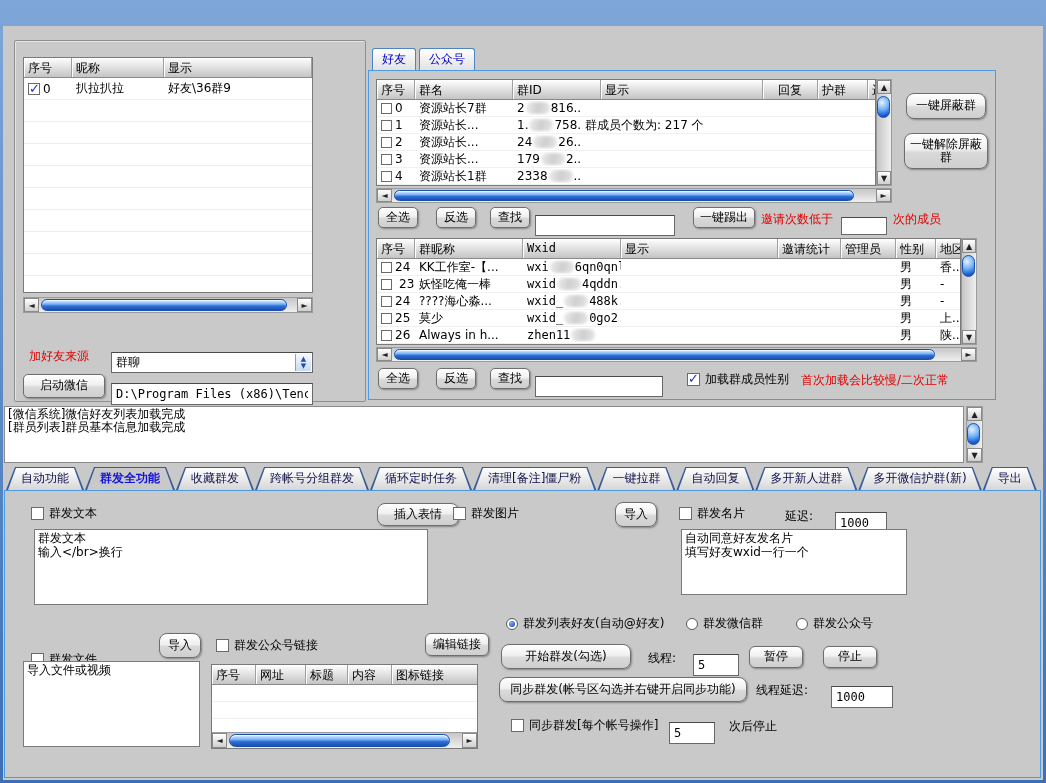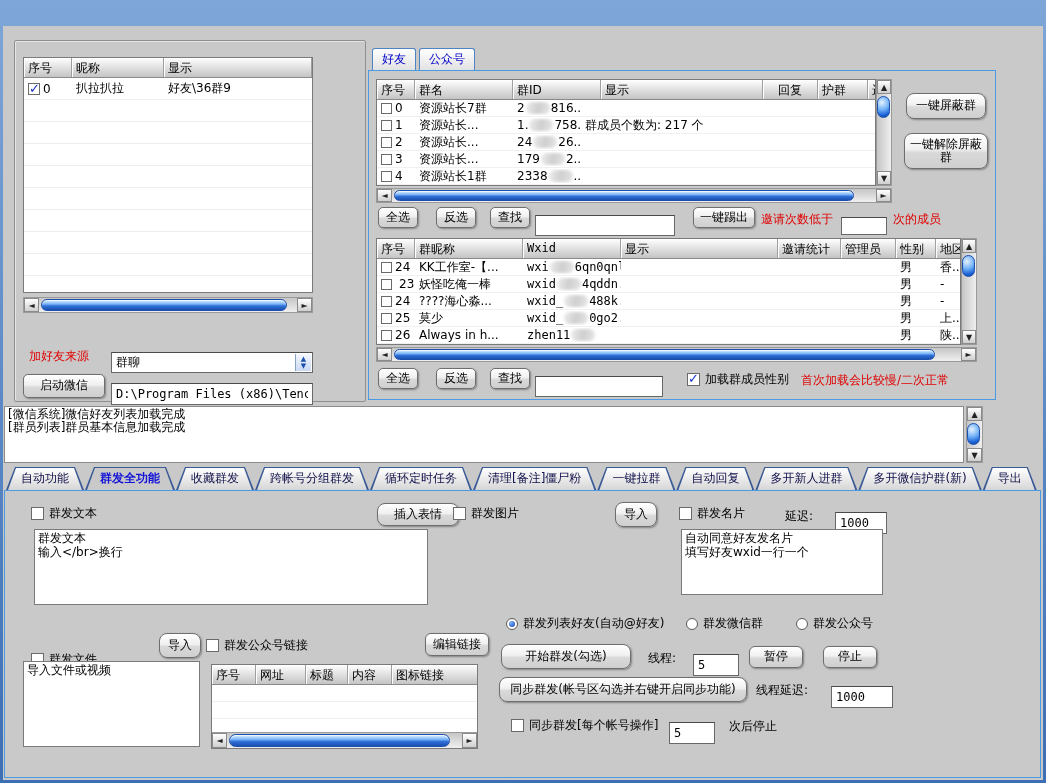--- a/index.html
+++ b/index.html
@@ -422,42 +422,42 @@
 
       <div class="abs cb-row" style="left:674px; top:14px;">
         <span class="cb"></span>
         <span>群发名片</span>
       </div>
       <span class="abs" style="left:780px; top:17px;">延迟:</span>
       <input class="abs tfield" style="left: 830px; top: 13px; width: 52px; height: 22px;" value="1000">
 
       <div class="abs textbox" style="left:29px; top:38px; width:394px; height:76px;">群发文本
 输入&lt;/br&gt;换行</div>
-      <div class="abs textbox" style="left:676px; top:38px; width:202px; height:66px;">自动同意好友发名片
+      <div class="abs textbox" style="left:676px; top:38px; width:226px; height:66px;">自动同意好友发名片
 填写好友wxid一行一个</div>
 
       <div class="abs cb-row" style="left:501px; top:124px;">
         <span class="radio sel"></span>
         <span>群发列表好友(自动@好友)</span>
       </div>
       <div class="abs cb-row" style="left:681px; top:124px;">
         <span class="radio"></span>
         <span>群发微信群</span>
       </div>
       <div class="abs cb-row" style="left:791px; top:124px;">
         <span class="radio"></span>
         <span>群发公众号</span>
       </div>
 
       <div class="abs cb-row" style="left:26px; top:160px;">
         <span class="cb"></span>
         <span>群发文件</span>
       </div>
       <div class="abs btn" style="left:154px; top:142px; width:42px; height:25px; border-radius:8px;">导入</div>
-      <div class="abs cb-row" style="left:201px; top:146px;">
+      <div class="abs cb-row" style="left:211px; top:146px;">
         <span class="cb"></span>
         <span>群发公众号链接</span>
       </div>
       <div class="abs btn" style="left:420px; top:142px; width:64px; height:23px; border-radius:6px;">编辑链接</div>
 
       <div class="abs textbox" style="left:18px; top:170px; width:177px; height:86px;">导入文件或视频</div>
 
       <div class="abs tbl" style="left:206px; top:173px; width:267px; height:85px;">
         <div class="thead">
           <span class="th" style="width:44px;">序号</span>

